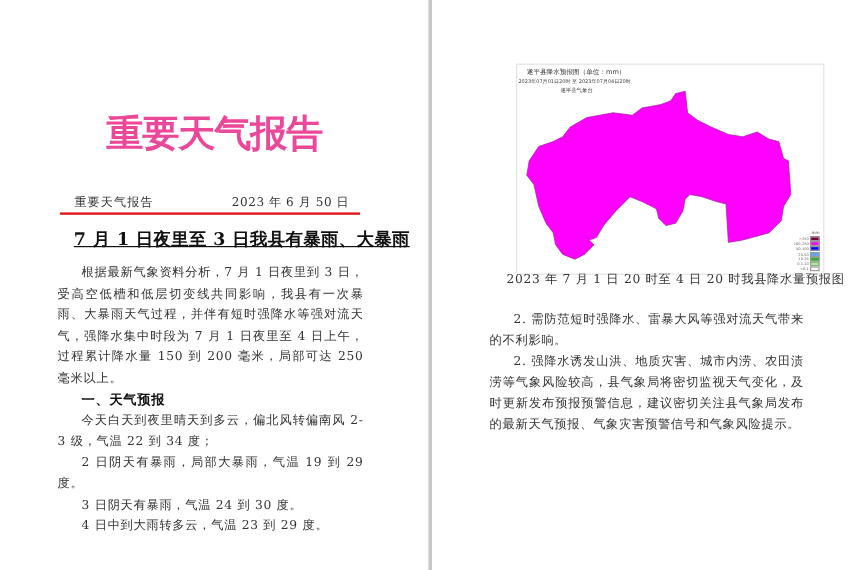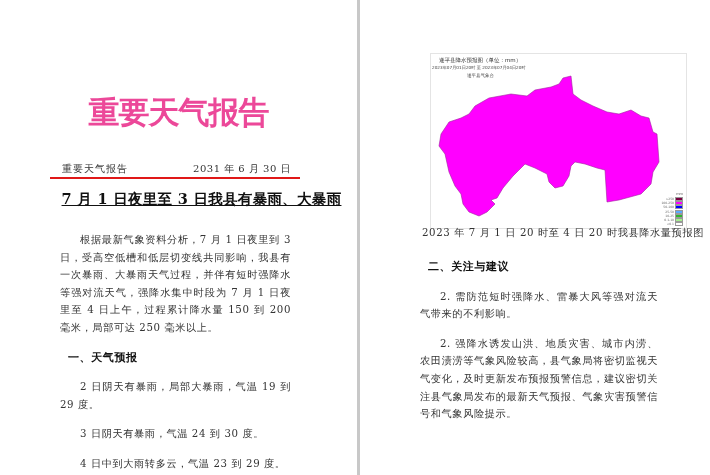--- a/index.html
+++ b/index.html
@@ -38,21 +38,21 @@
       position: absolute; left: 0; width: 403px; top: 190px;
       text-align: center; font-weight: bold; font-size: 14.5px; color: #111;
       letter-spacing: 0.3px;
       text-decoration: underline;
     }
     .body-block {
       position: absolute; left: 48px; width: 255px; font-size: 10.2px;
       line-height: 17.6px; color: #333; letter-spacing: 0.6px;
       text-align: justify;
     }
-    .indent { text-indent: 20px; margin: 12px; }
+    .indent { text-indent: 20px; margin: 0; }
     .section-h {
       margin: 0; font-weight: bold; font-size: 11px; color: #111; text-indent: 20px;
       font-family: "DejaVu Sans", sans-serif;
     }
     .map-frame {
       position: absolute; left: 430px; top: 53px; width: 255px; height: 174px;
       border: 1px solid #e4e4e4; background: #fff;
     }
     .map-title { position: absolute; left: 8px; top: 3px; font-size: 5.5px; color: #333;
       font-family: "DejaVu Sans", sans-serif; }
@@ -74,27 +74,28 @@
     }
     .right-block { position: absolute; left: 408px; width: 262px; font-size: 10.2px;
       line-height: 17.6px; color: #333; letter-spacing: 0.6px; text-align: justify; }
   </style>
 </head>
 <body>
 
 <div class="page page-left">
   <div class="report-title">重要天气报告</div>
   <div class="issuer">重要天气报告</div>
-  <div class="issue-date">2031 年 6 月 30 日</div>
+  <div class="issue-date">2023 年 6 月 50 日</div>
   <div class="red-rule"></div>
   <div class="headline">7 月 1 日夜里至 3 日我县有暴雨、大暴雨</div>
 
   <div class="body-block" style="top:219px;">
     <p class="indent">根据最新气象资料分析，7 月 1 日夜里到 3 日，受高空低槽和低层切变线共同影响，我县有一次暴雨、大暴雨天气过程，并伴有短时强降水等强对流天气，强降水集中时段为 7 月 1 日夜里至 4 日上午，过程累计降水量 150 到 200 毫米，局部可达 250 毫米以上。</p>
     <p class="section-h">一、天气预报</p>
+    <p class="indent">今天白天到夜里晴天到多云，偏北风转偏南风 2-3 级，气温 22 到 34 度；</p>
     <p class="indent">2 日阴天有暴雨，局部大暴雨，气温 19 到 29 度。</p>
     <p class="indent">3 日阴天有暴雨，气温 24 到 30 度。</p>
     <p class="indent">4 日中到大雨转多云，气温 23 到 29 度。</p>
 
   </div>
 </div>
 
 <div class="divider"></div>
 
 <div class="page page-right"></div>
@@ -135,16 +136,15 @@
     <div class="legend-row">
       <span class="legend-label">&lt;0.1</span>
       <span class="legend-swatch" style="background:#ffffff"></span>
     </div>
   </div>
 </div>
 
 <div class="map-caption">2023 年 7 月 1 日 20 时至 4 日 20 时我县降水量预报图</div>
 
 <div class="right-block" style="top:258px;">
-  <p class="section-h">二、关注与建议</p>
   <p class="indent">2. 需防范短时强降水、雷暴大风等强对流天气带来的不利影响。</p>
   <p class="indent">2. 强降水诱发山洪、地质灾害、城市内涝、农田渍涝等气象风险较高，县气象局将密切监视天气变化，及时更新发布预报预警信息，建议密切关注县气象局发布的最新天气预报、气象灾害预警信号和气象风险提示。</p>
 </div>
 
 </body></html>

